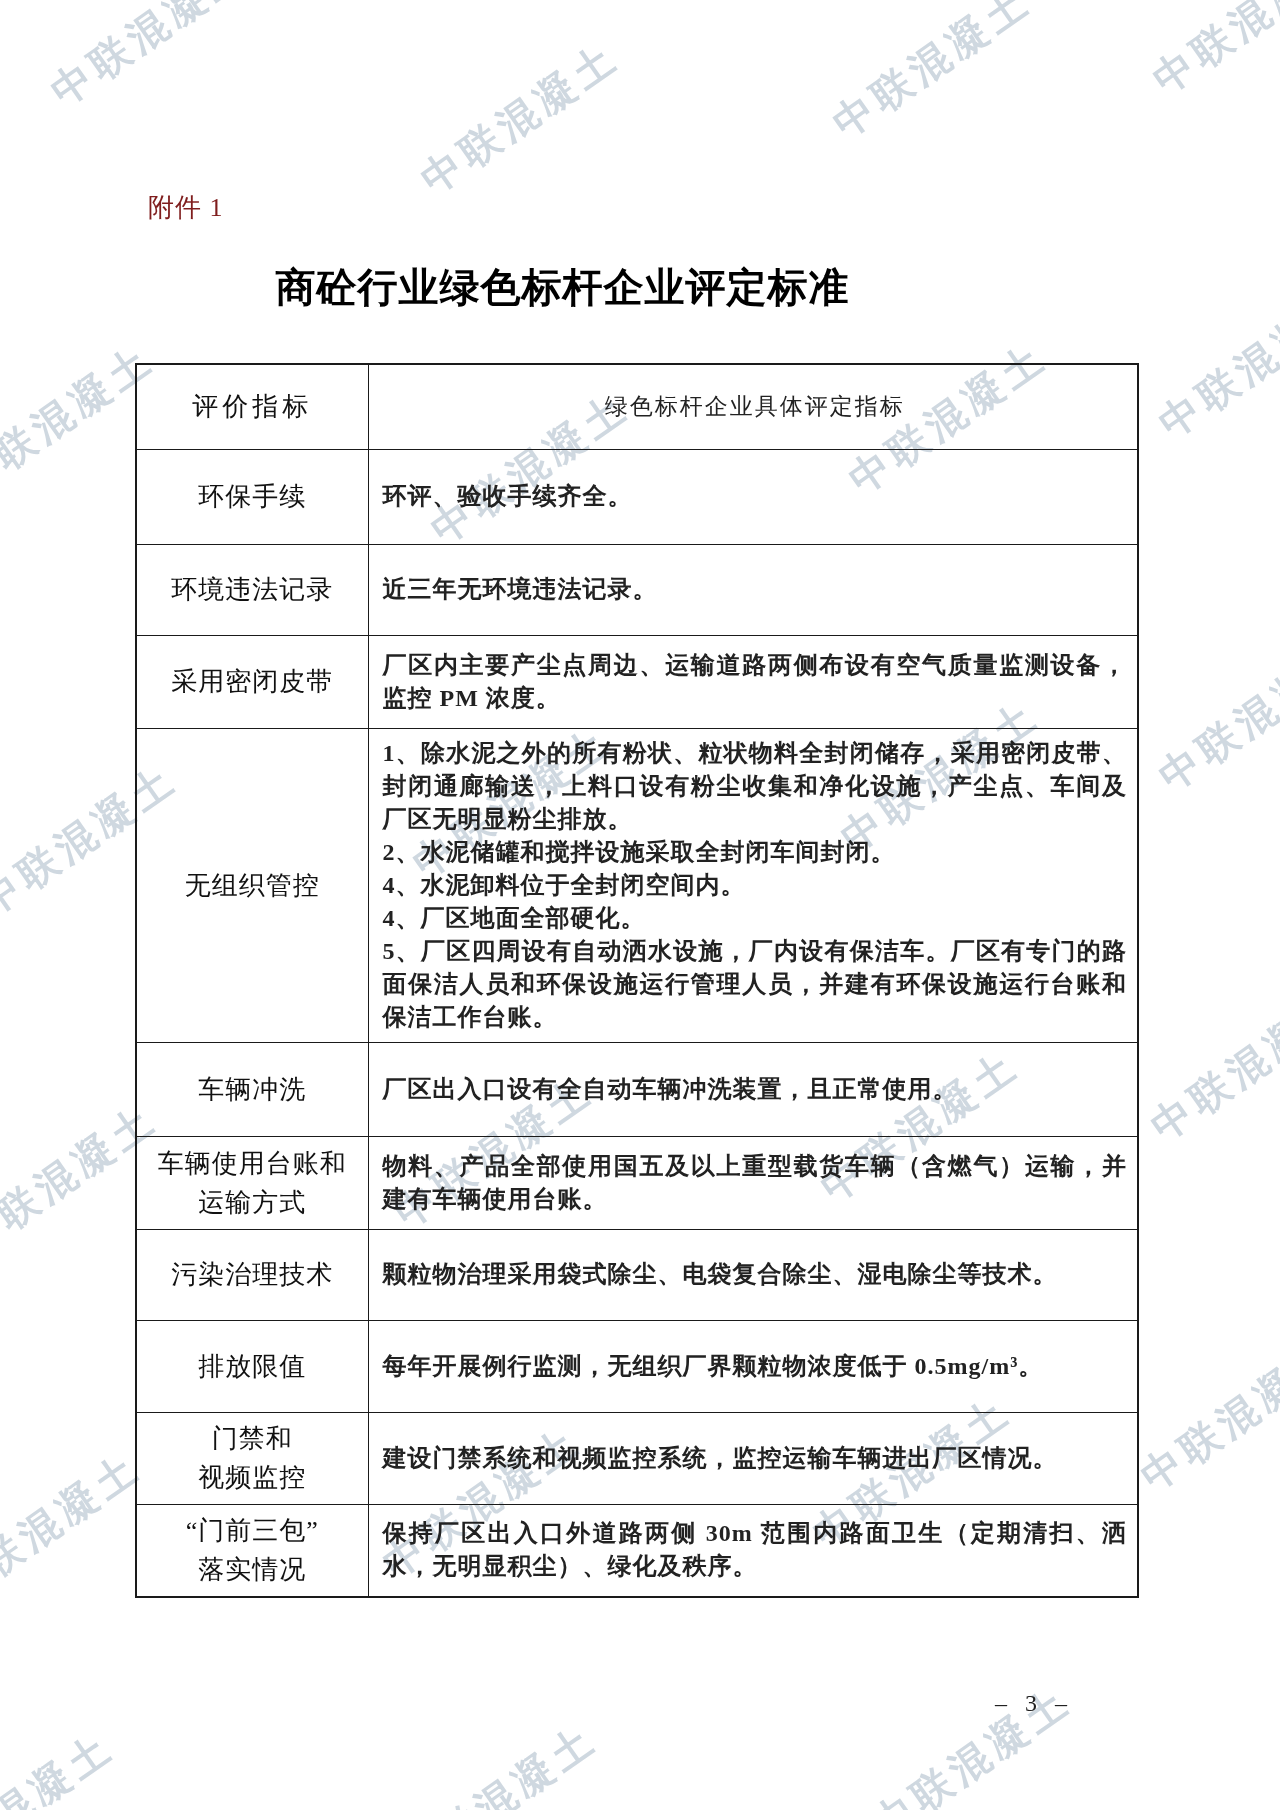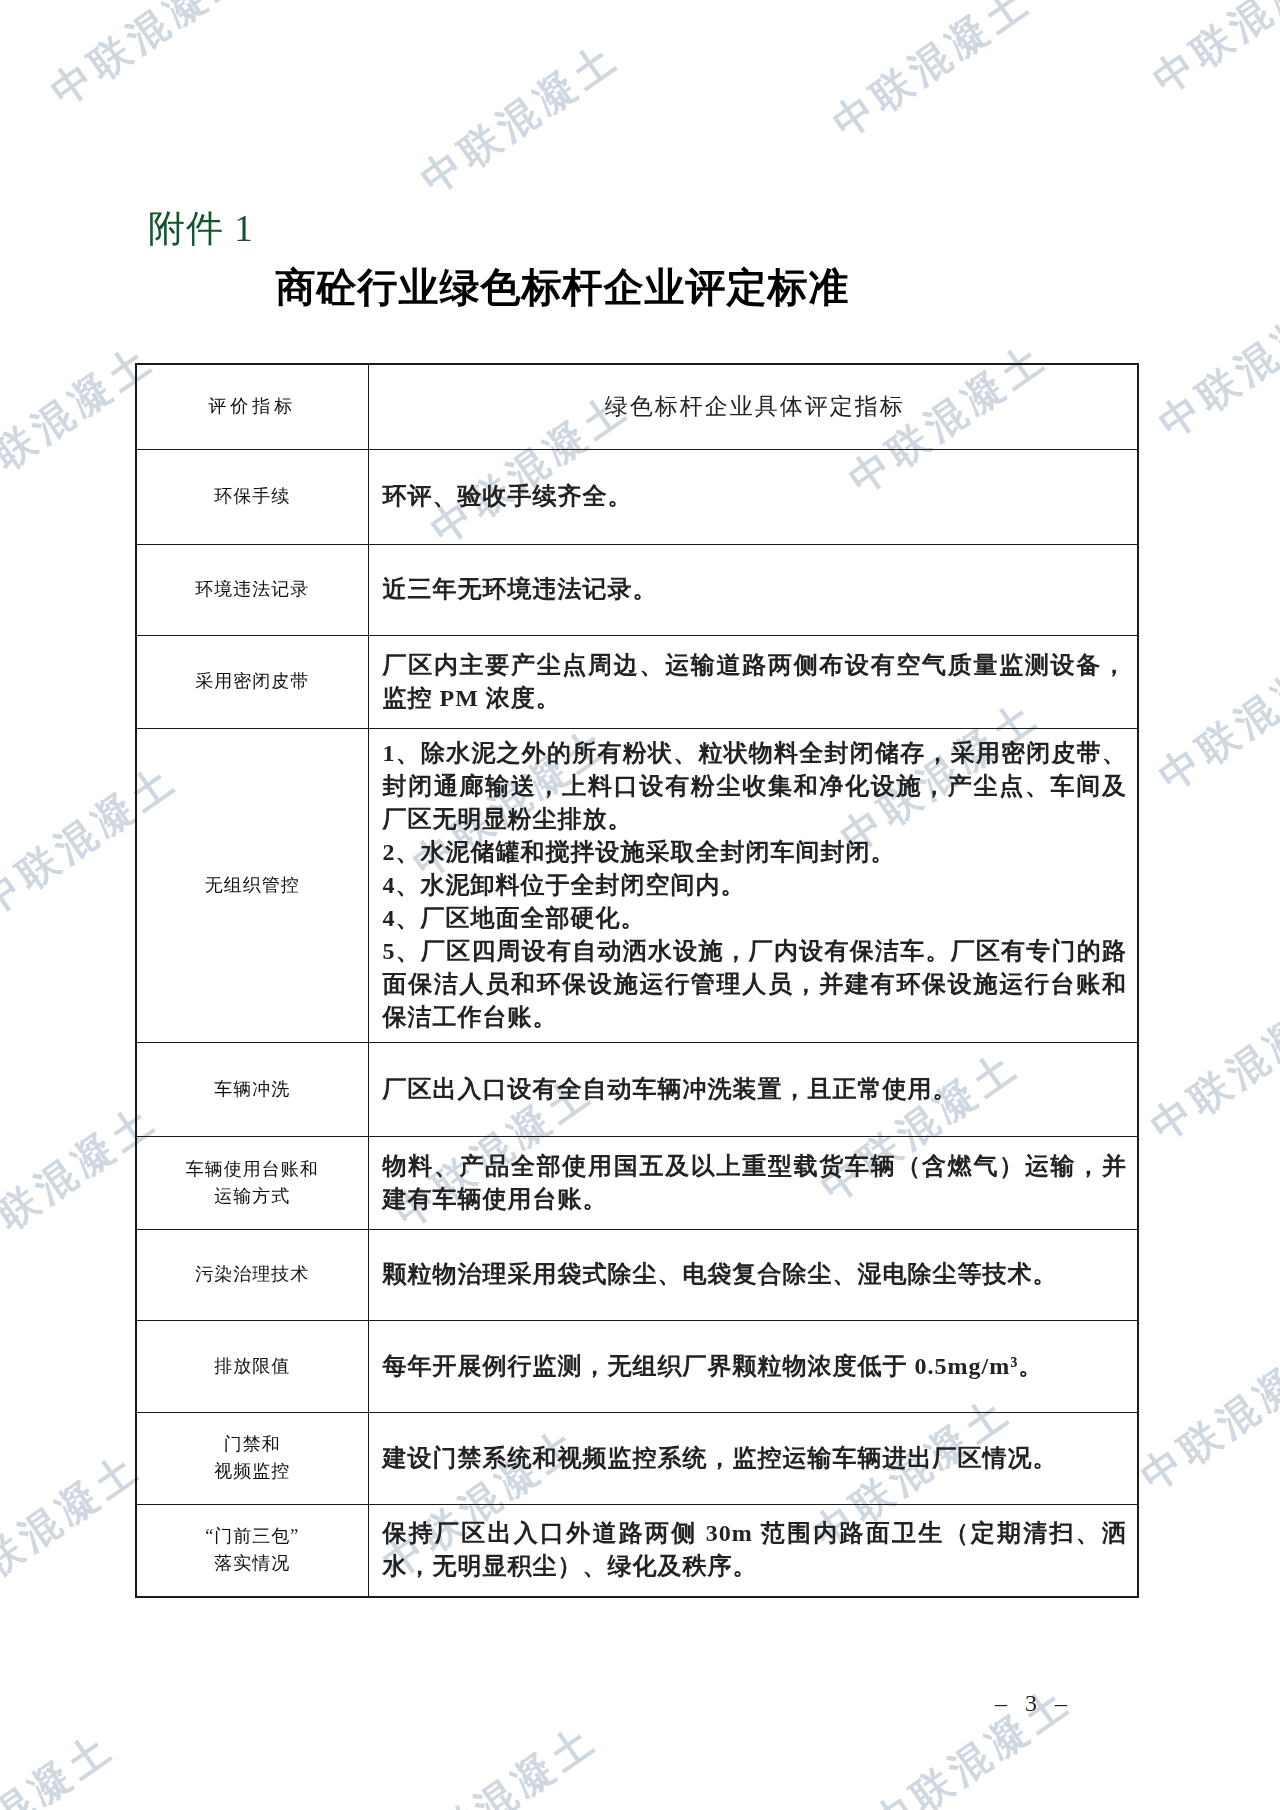--- a/index.html
+++ b/index.html
@@ -22,24 +22,24 @@
     color:rgba(168,184,198,0.55);
     transform:translate(-50%,-50%) rotate(-35deg);
     z-index:0;
     pointer-events:none;
     user-select:none;
   }
   .content{position:relative;z-index:1;}
   .attachment-label{
     position:absolute;
     left:148px;
-    top:204px;
-    font-size:37px;
-    letter-spacing:1px;
-    color:#14532d;
+    top:190px;
+    font-size:26px;
+    letter-spacing:1px;
+    color:#7f1d1d;
   }
   .doc-title{
     position:absolute;
     left:135px;
     top:260px;
     width:855px;
     text-align:center;
     font-family:"Liberation Sans", sans-serif;
     font-weight:800;
     font-size:40px;
@@ -56,21 +56,21 @@
     border:2px solid #1a1a1a;
   }
   table.eval-table td, table.eval-table th{
     border:1px solid #1a1a1a;
     background:transparent;
   }
   col.c1{width:232px;}
   .cell-indicator{
     text-align:center;
     vertical-align:middle;
-    font-size:18px;
+    font-size:26px;
     font-weight:400;
     letter-spacing:1px;
     line-height:1.5;
     padding:0 6px;
     color:#111;
   }
   th.cell-indicator{letter-spacing:4px;font-weight:400;}
   .cell-criteria{
     vertical-align:middle;
     font-size:24px;

